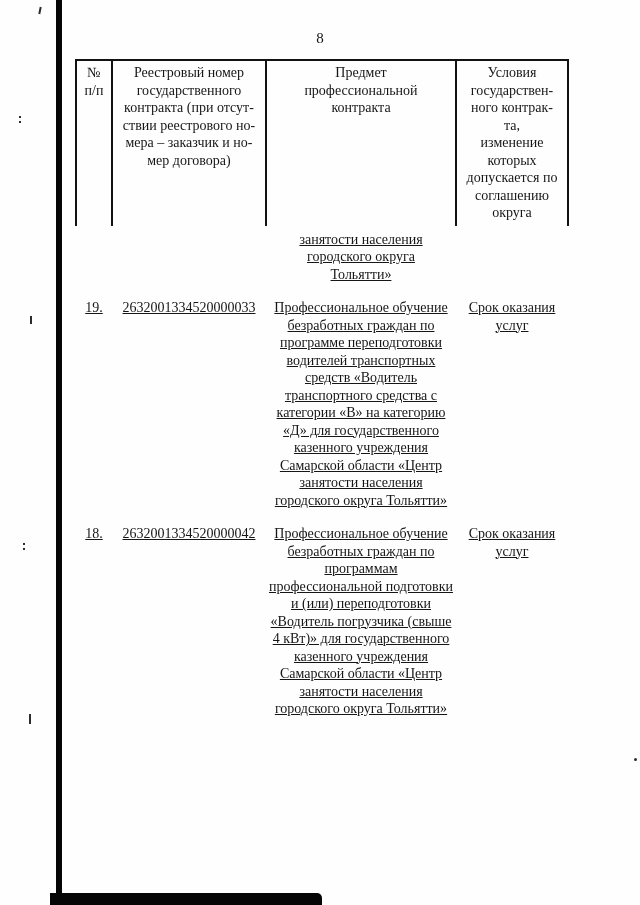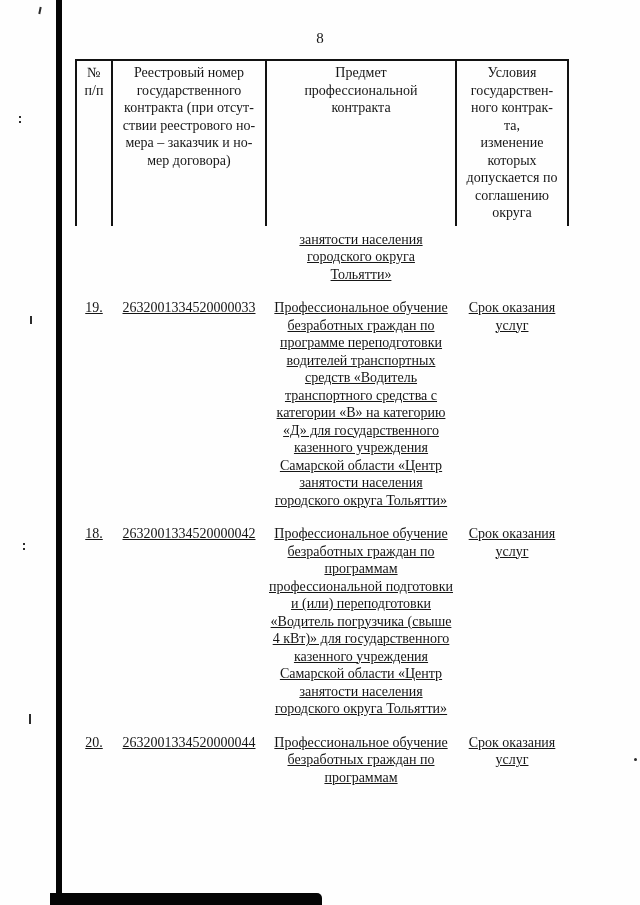--- a/index.html
+++ b/index.html
@@ -133,22 +133,16 @@
         <td>2632001334520000033</td>
         <td>Профессиональное обучение безработных граждан по программе переподготовки водителей транспортных средств «Водитель транспортного средства с категории «В» на категорию «Д» для государственного казенного учреждения Самарской области «Центр занятости населения городского округа Тольятти»</td>
         <td>Срок оказания услуг</td>
       </tr>
       <tr class="item">
         <td>18.</td>
         <td>2632001334520000042</td>
         <td>Профессиональное обучение безработных граждан по программам профессиональной подготовки и (или) переподготовки «Водитель погрузчика (свыше 4 кВт)» для государственного казенного учреждения Самарской области «Центр занятости населения городского округа Тольятти»</td>
         <td>Срок оказания услуг</td>
       </tr>
-      <tr class="item">
-        <td>20.</td>
-        <td>2632001334520000044</td>
-        <td>Профессиональное обучение безработных граждан по программам</td>
-        <td>Срок оказания услуг</td>
-      </tr>
     </tbody>
   </table>
 
 </div>
 
 </body></html>

